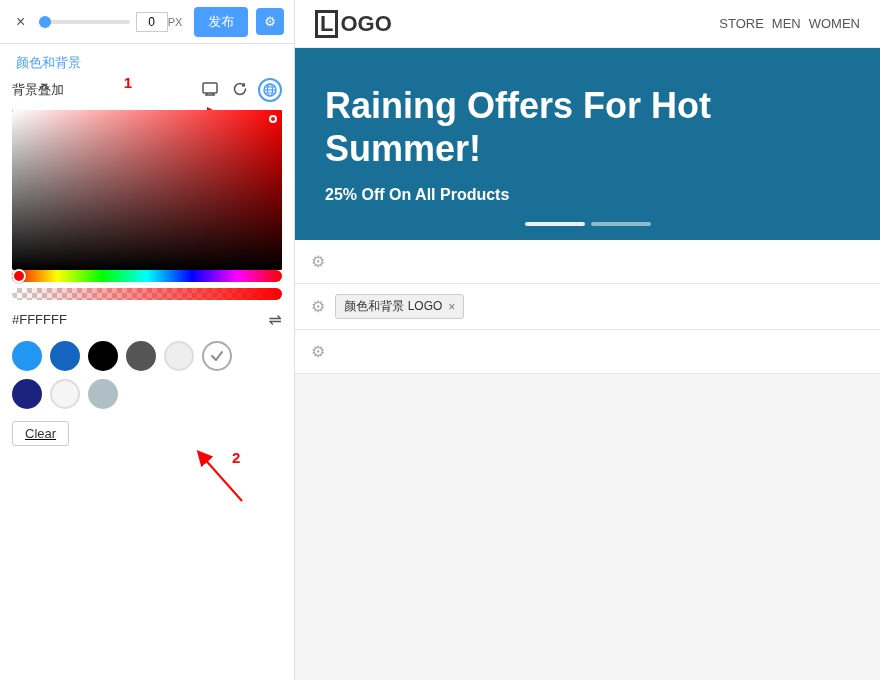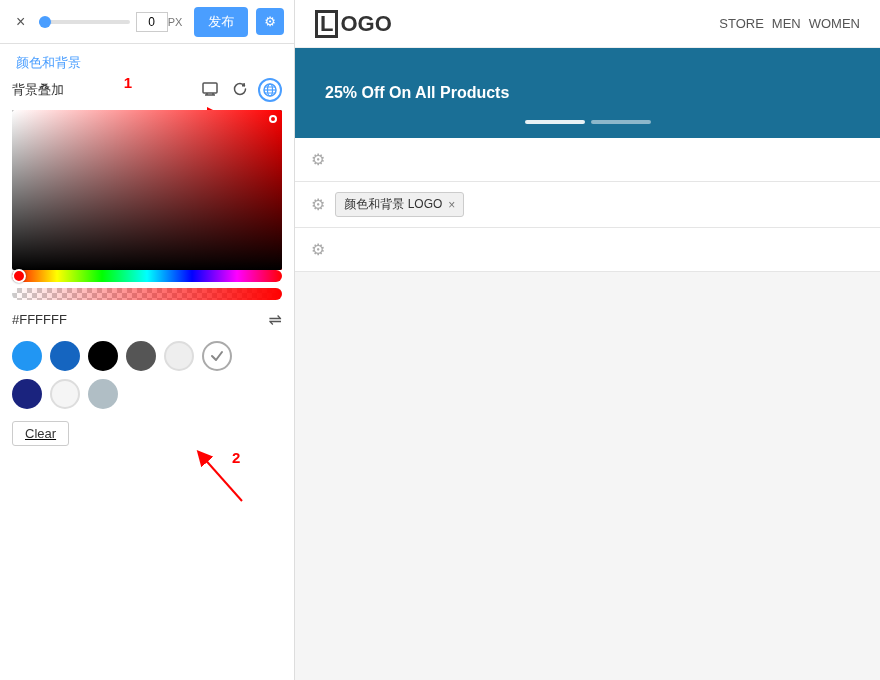--- a/index.html
+++ b/index.html
@@ -498,20 +498,21 @@
       <span>OGO</span>
     </div>
     <div class="nav-links">
       <a class="nav-link">STORE</a>
       <a class="nav-link">MEN</a>
       <a class="nav-link">WOMEN</a>
     </div>
   </div>
 
   <div class="hero-section">
+    <div class="hero-title">Raining Offers For Hot Summer!</div>
     <div class="hero-subtitle">25% Off On All Products</div>
     <div class="hero-indicator">
       <div class="indicator-dot active"></div>
       <div class="indicator-dot"></div>
     </div>
   </div>
 
   <div class="component-row">
     <span class="gear-icon">⚙</span>
   </div>

